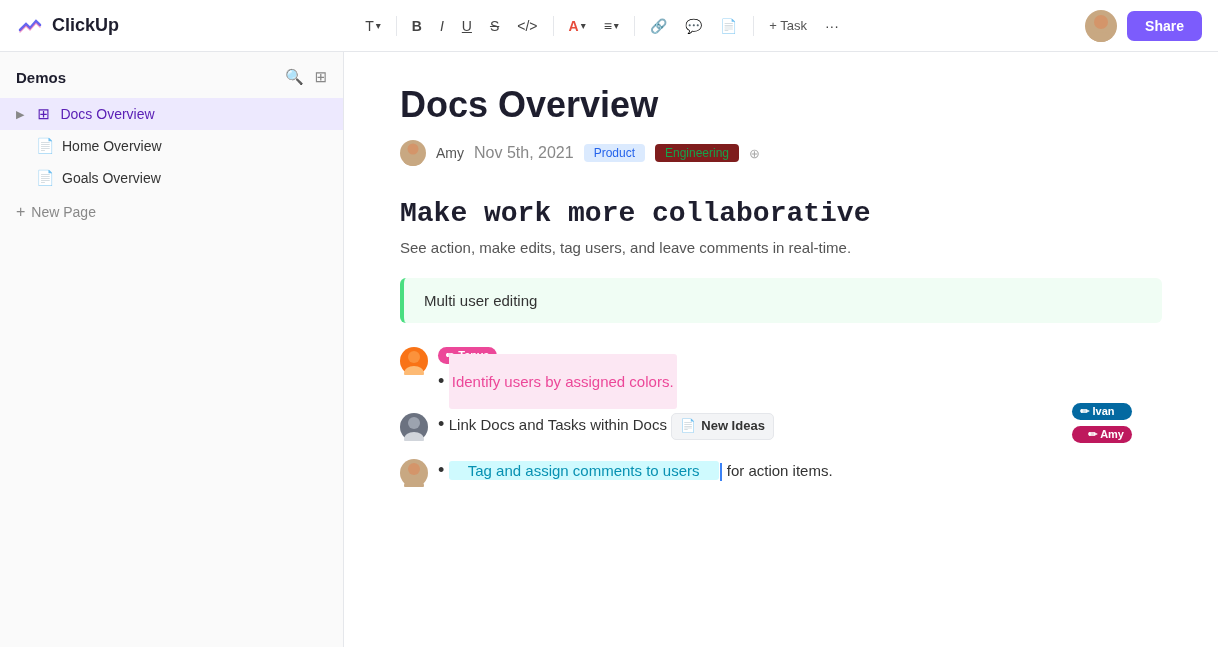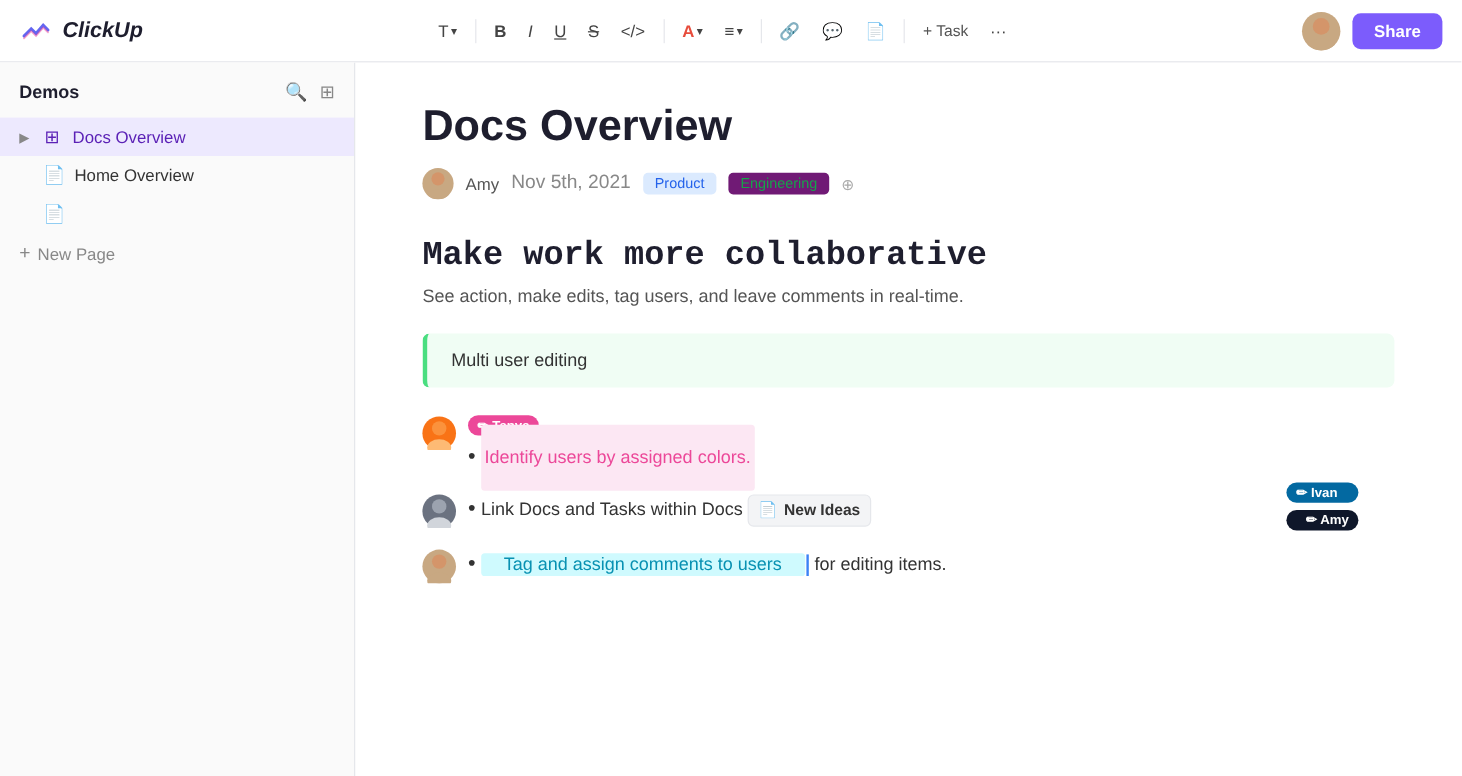--- a/index.html
+++ b/index.html
@@ -3,21 +3,21 @@
   <meta charset="utf-8">
   <style>
     * { box-sizing: border-box; margin: 0; padding: 0; }
     body { font-family: -apple-system, BlinkMacSystemFont, 'Segoe UI', sans-serif; background: #fff; display: flex; flex-direction: column; height: 647px; overflow: hidden; }
 
     
     .toolbar {
       display: flex; align-items: center; justify-content: space-between;
       border-bottom: 1px solid #e5e7eb; padding: 0 16px; height: 52px; flex-shrink: 0;
     }
-    .toolbar-logo { display: flex; align-items: center; gap: 8px; font-weight: 700; font-size: 18px; color: #1e1e2e; font-style: italic; }
+    .toolbar-logo { display: flex; align-items: center; gap: 8px; font-weight: 700; font-size: 18px; color: #1e1e2e; }
     .logo-icon { width: 28px; height: 28px; }
     .toolbar-center { display: flex; align-items: center; gap: 4px; }
     .toolbar-btn {
       display: flex; align-items: center; gap: 2px; padding: 4px 7px;
       border-radius: 5px; cursor: pointer; font-size: 14px; color: #444; border: none; background: transparent;
     }
     .toolbar-btn.bold { font-weight: 700; }
     .toolbar-btn.italic { font-style: italic; }
     .toolbar-btn.underline { text-decoration: underline; }
     .toolbar-btn.strikethrough { text-decoration: line-through; }
@@ -30,21 +30,21 @@
     .share-btn {
       background: #7c5cfc; color: #fff; border: none; border-radius: 7px;
       padding: 7px 18px; font-size: 14px; font-weight: 600; cursor: pointer;
     }
     .add-task-btn { display: flex; align-items: center; gap: 4px; font-size: 13px; color: #555; cursor: pointer; }
 
     
     .main { display: flex; flex: 1; overflow: hidden; }
 
     
-    .sidebar { width: 296px; border-right: 1px solid #e5e7eb; padding: 16px 0; flex-shrink: 0; overflow-y: auto; background: #fafafa; }
+    .sidebar { width: 344px; border-right: 1px solid #e5e7eb; padding: 16px 0; flex-shrink: 0; overflow-y: auto; background: #fafafa; }
     .sidebar-header { display: flex; align-items: center; justify-content: space-between; padding: 0 16px 12px; }
     .sidebar-title { font-size: 15px; font-weight: 600; color: #1e1e2e; }
     .sidebar-icons { display: flex; gap: 10px; }
     .sidebar-icon-btn { background: none; border: none; cursor: pointer; color: #888; font-size: 15px; }
     .sidebar-item {
       display: flex; align-items: center; gap: 8px; padding: 7px 16px;
       cursor: pointer; font-size: 14px; color: #333; border-radius: 0;
     }
     .sidebar-item.active { background: #ede9fe; color: #5b21b6; }
     .sidebar-item-icon { font-size: 15px; width: 18px; text-align: center; }
@@ -59,21 +59,21 @@
     .content { flex: 1; padding: 32px 56px; overflow-y: auto; }
     .doc-title { font-size: 36px; font-weight: 700; color: #1e1e2e; margin-bottom: 14px; }
     .doc-meta { display: flex; align-items: center; gap: 10px; margin-bottom: 32px; }
     .author-avatar { width: 26px; height: 26px; border-radius: 50%; background: #c8a882; overflow: hidden; }
     .author-name { font-size: 14px; color: #555; }
     .doc-date { font-size: 16px; color: #888; }
     .doc-tag {
       font-size: 12px; padding: 2px 10px; border-radius: 4px; font-weight: 500;
     }
     .tag-product { background: #dbeafe; color: #2563eb; }
-    .tag-engineering { background: #701a75; color: #16a34a; }
+    .tag-engineering { background: #7f1d1d; color: #16a34a; }
     .tag-icon { font-size: 13px; color: #aaa; cursor: pointer; }
 
     .section-heading { font-size: 28px; font-weight: 700; color: #1e1e2e; margin-bottom: 10px; font-family: Liberation Mono, monospace; }
     .section-sub { font-size: 15px; color: #555; margin-bottom: 22px; }
 
     .callout-box {
       background: #f0fdf4; border-left: 4px solid #4ade80; border-radius: 6px;
       padding: 14px 20px; margin-bottom: 22px; font-size: 15px; color: #333;
     }
 
@@ -85,21 +85,21 @@
     .bullet-avatar.user3 { background: #c8a882; }
     .bullet-dot { font-size: 18px; color: #333; flex-shrink: 0; line-height: 1.5; }
     .bullet-text { font-size: 15px; color: #333; line-height: 1.6; flex: 1; }
 
     .cursor-label {
       display: inline-block; font-size: 11px; font-weight: 600;
       padding: 2px 8px; border-radius: 10px; margin-bottom: 2px;
     }
     .cursor-tanya { background: #ec4899; color: #fff; }
     .cursor-ivan { background: #0369a1; color: #fff; }
-    .cursor-amy { background: #0f172a; color: #fff; padding-left: 16px; }
+    .cursor-amy { background: #be185d; color: #fff; padding-left: 16px; }
     .link-badge {
       display: inline-flex; align-items: center; gap: 5px;
       background: #f3f4f6; border: 1px solid #e5e7eb; border-radius: 5px;
       padding: 2px 8px; font-size: 13px; font-weight: 600; color: #333;
     }
 
     .bullet-row-wrapper { position: relative; }
   </style>
 </head>
 <body>
@@ -176,20 +176,21 @@
       <span class="sidebar-arrow">▶</span>
       <span class="sidebar-item-icon">⊞</span>
       <span class="sidebar-item-label">Docs Overview</span>
     </div>
     <div class="sidebar-item">
       <span class="sidebar-item-icon" style="margin-left:20px;">📄</span>
       <span class="sidebar-item-label">Home Overview</span>
     </div>
     <div class="sidebar-item">
       <span class="sidebar-item-icon" style="margin-left:20px;">📄</span>
+      <span class="sidebar-item-label">Goals Overview</span>
     </div>
 
     <div class="new-page-btn">
       <span style="font-size:16px; color:#888;">+</span>
       <span>New Page</span>
     </div>
   </div>
 
   <div class="content">
 
@@ -260,20 +261,20 @@
 
       <li class="bullet-item bullet-row-wrapper">
         <div class="bullet-avatar user3">
           <svg width="28" height="28" viewBox="0 0 28 28">
               <circle cx="14" cy="10" r="6" fill="#d4956a"></circle>
               <ellipse cx="14" cy="26" rx="10" ry="7" fill="#c8a882"></ellipse>
             </svg>
         </div>
         <div style="flex:1;">
           <span class="bullet-dot">•</span>
-          <span style="background:#cffafe; color:#0891b2; border-radius:3px; padding:1px 19px; font-size:15px;"> Tag and assign comments to users</span><span style="display:inline-block; width:2px; height:18px; background:#3b82f6; vertical-align:middle; margin:0 1px;"></span><span class="bullet-text"> for editing items.</span>
+          <span style="background:#cffafe; color:#0891b2; border-radius:3px; padding:1px 19px; font-size:15px;"> Tag and assign comments to users</span><span style="display:inline-block; width:2px; height:18px; background:#3b82f6; vertical-align:middle; margin:0 1px;"></span><span class="bullet-text"> for action items.</span>
         </div>
       </li>
 
     </ul>
 
   </div>
 </div>
 
 </body></html>

